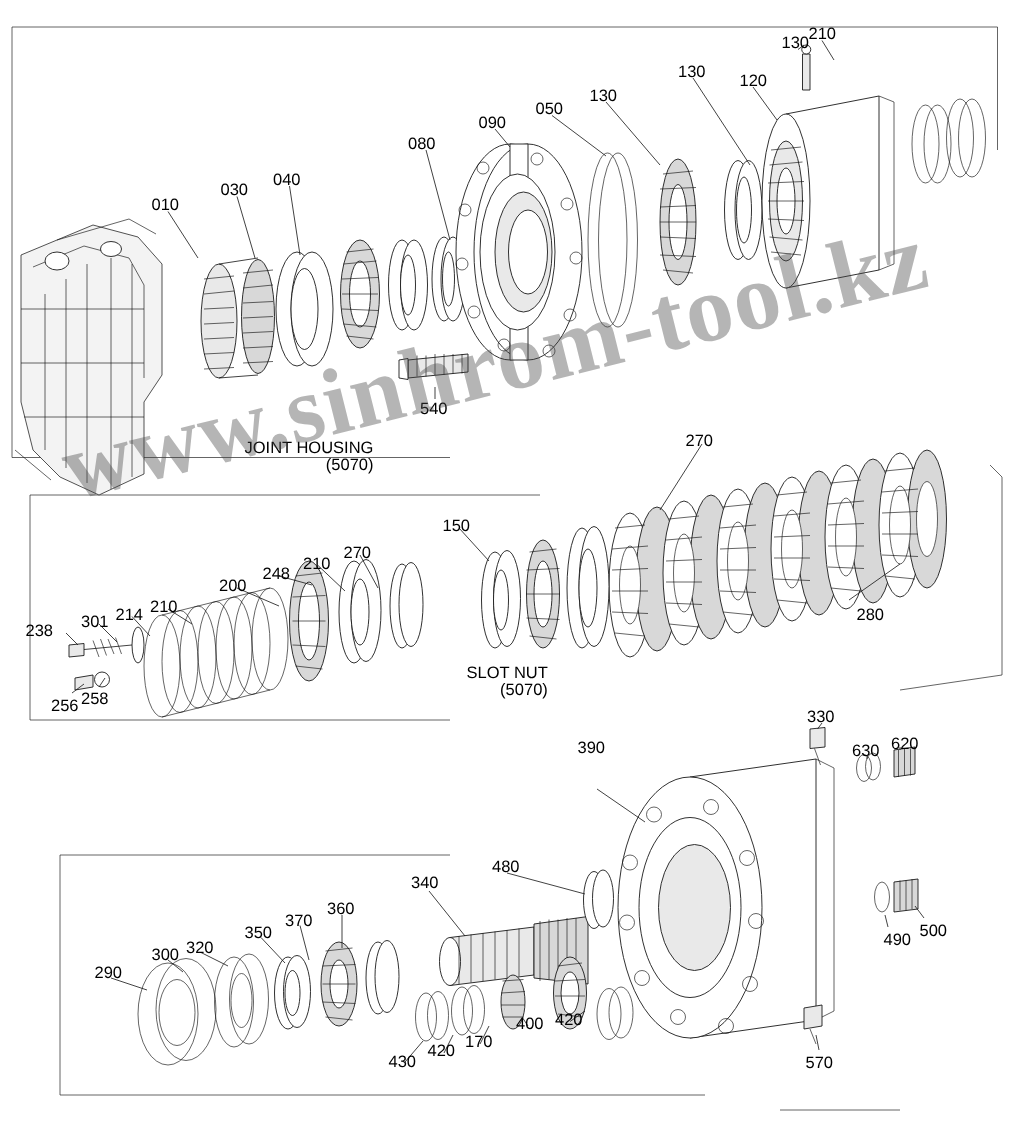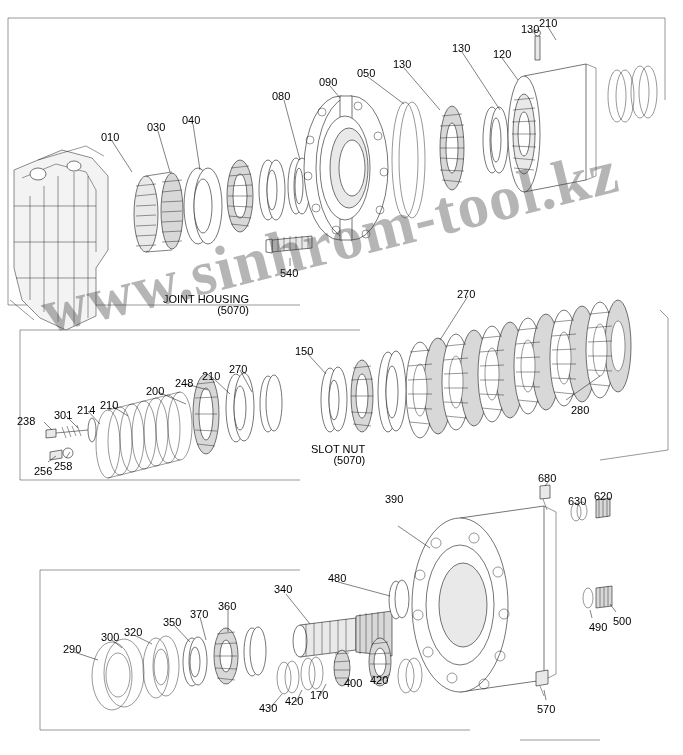--- a/index.html
+++ b/index.html
@@ -397,21 +397,21 @@
   <div class="lbl" style="left:202px;top:371px">210</div>
   <div class="lbl" style="left:175px;top:378px">248</div>
   <div class="lbl" style="left:146px;top:386px">200</div>
   <div class="lbl" style="left:100px;top:400px">210</div>
   <div class="lbl" style="left:77px;top:405px">214</div>
   <div class="lbl" style="left:54px;top:410px">301</div>
   <div class="lbl" style="left:17px;top:416px">238</div>
   <div class="lbl" style="left:34px;top:466px">256</div>
   <div class="lbl" style="left:54px;top:461px">258</div>
 
-  <div class="lbl" style="left:538px;top:473px">680</div>
+  <div class="lbl" style="left:538px;top:473px">330</div>
   <div class="lbl" style="left:568px;top:496px">630</div>
   <div class="lbl" style="left:594px;top:491px">620</div>
   <div class="lbl" style="left:385px;top:494px">390</div>
   <div class="lbl" style="left:589px;top:622px">490</div>
   <div class="lbl" style="left:613px;top:616px">500</div>
   <div class="lbl" style="left:274px;top:584px">340</div>
   <div class="lbl" style="left:328px;top:573px">480</div>
   <div class="lbl" style="left:190px;top:609px">370</div>
   <div class="lbl" style="left:218px;top:601px">360</div>
   <div class="lbl" style="left:163px;top:617px">350</div>

